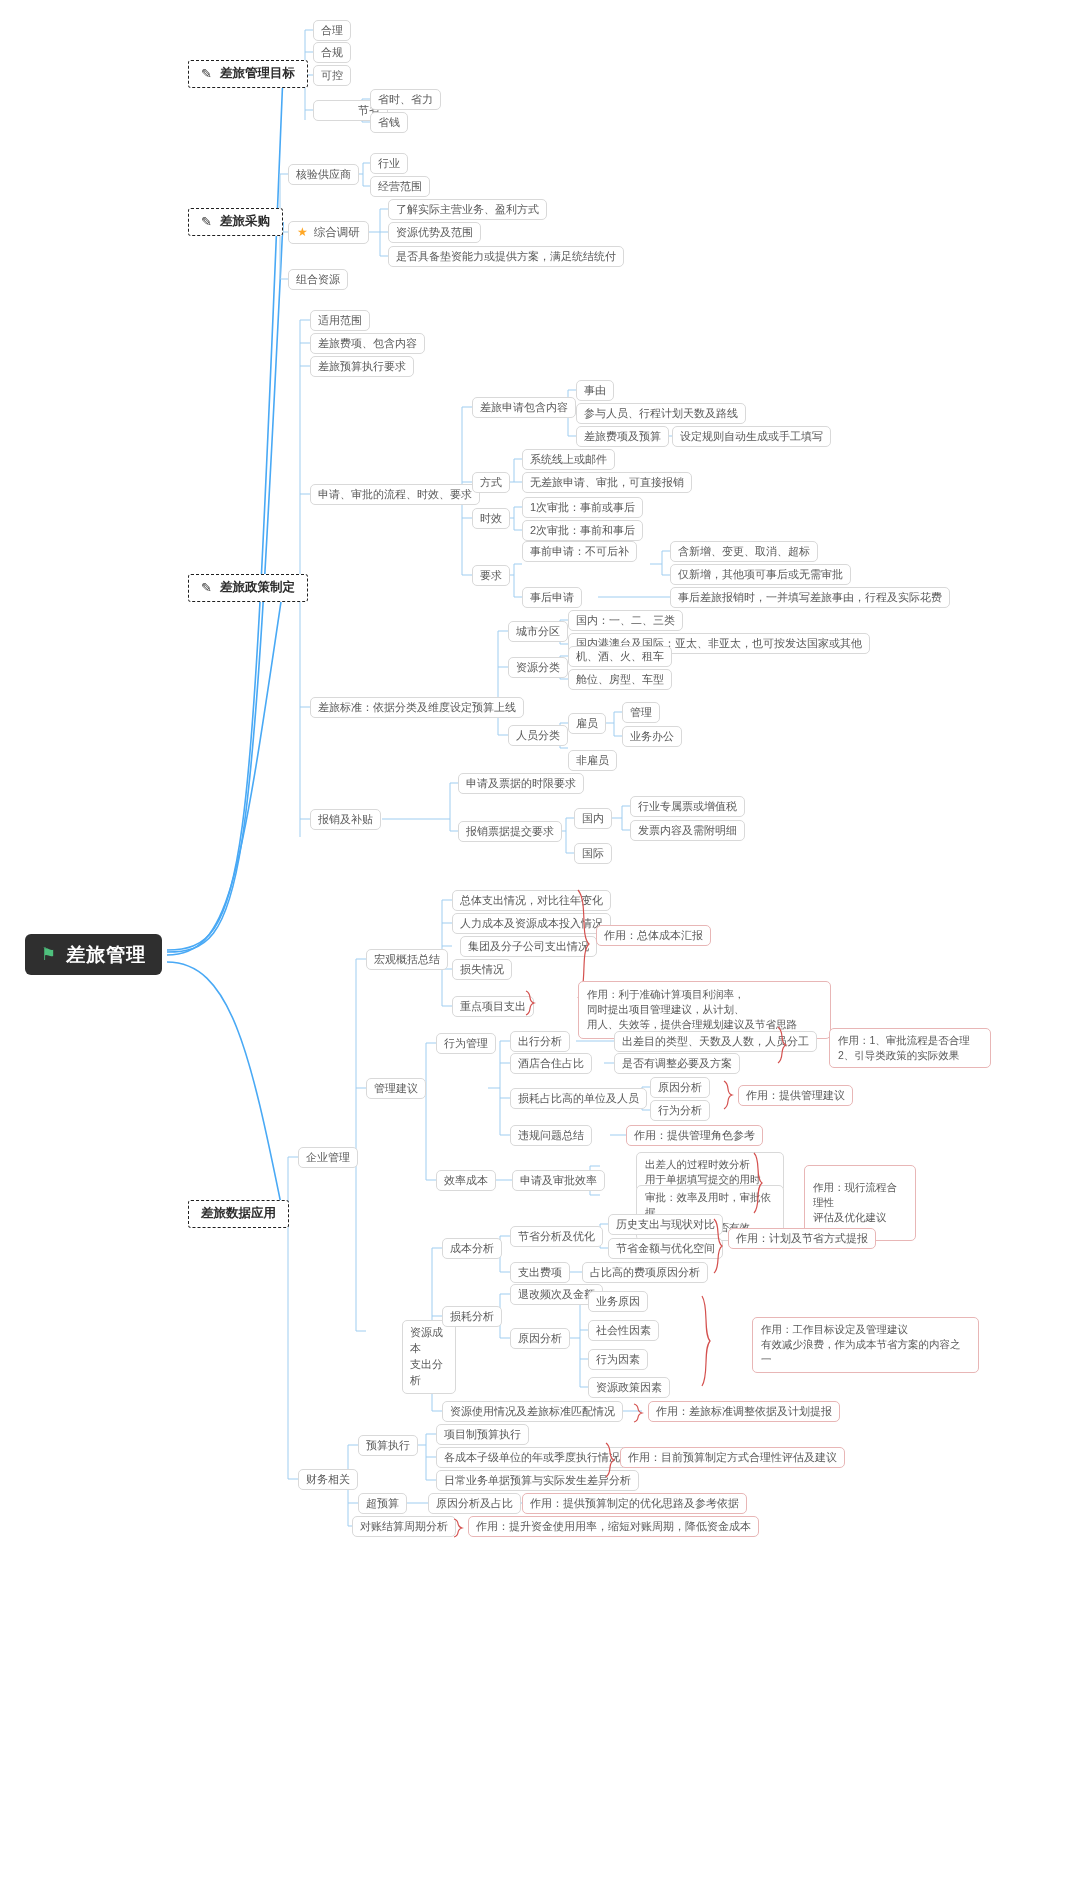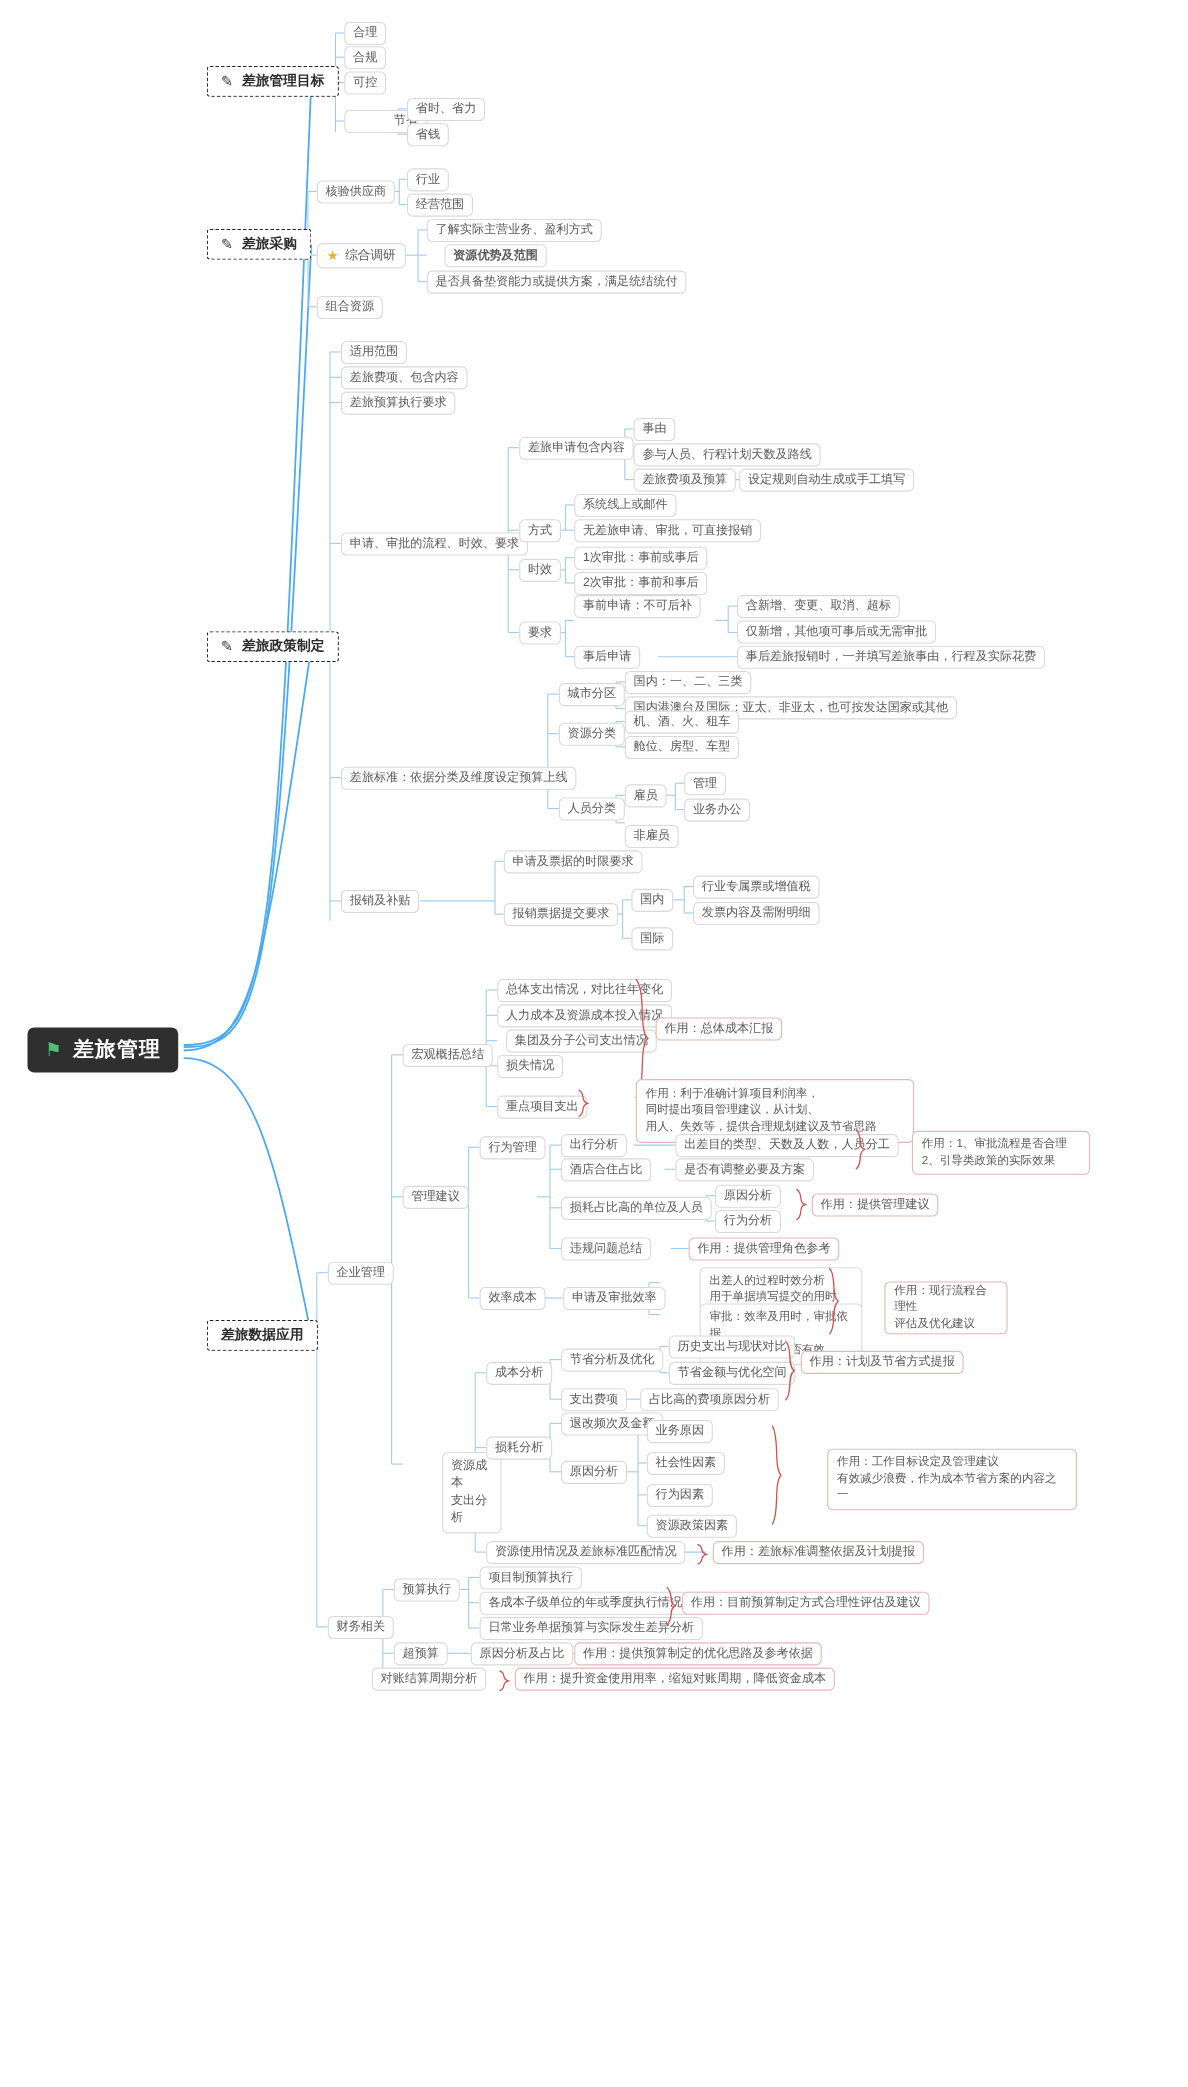--- a/index.html
+++ b/index.html
@@ -304,21 +304,21 @@
   </div>
   <div class="node" style="left:288px;top:164px;">核验供应商</div>
   <div class="node" style="left:370px;top:153px;">行业</div>
   <div class="node" style="left:370px;top:176px;">经营范围</div>
 
   <div class="node l2" style="left:288px;top:221px;">
     <span class="star">★</span>
     <span>综合调研</span>
   </div>
   <div class="node" style="left:388px;top:199px;">了解实际主营业务、盈利方式</div>
-  <div class="node" style="left:404px;top:222px;font-weight:bold;">资源优势及范围</div>
+  <div class="node" style="left:388px;top:222px;">资源优势及范围</div>
   <div class="node" style="left:388px;top:246px;">是否具备垫资能力或提供方案，满足统结统付</div>
   <div class="node" style="left:288px;top:269px;">组合资源</div>
 
   <div class="node l1" style="left:188px;top:574px;">
     <span class="pen">✎</span>
     <span>差旅政策制定</span>
   </div>
   <div class="node" style="left:310px;top:310px;">适用范围</div>
   <div class="node" style="left:310px;top:333px;">差旅费项、包含内容</div>
   <div class="node" style="left:310px;top:356px;">差旅预算执行要求</div>
@@ -434,21 +434,21 @@
   </div>
   <div class="node tall" style="left:600px;top:1185px;width:148px;padding:4px 8px;font-size:10.5px;">
     <span style="white-space:pre-line;display:block;">审批：效率及用时，审批依据
 对应事件评估是否有效</span>
   </div>
   <div class="brace" style="left:752px;top:1152px;">
     <svg width="12" height="62" viewBox="0 0 12 62">
         <path d="M2,1 C9,8 3,26 10,31 C3,36 9,54 2,61" fill="none" stroke="#d4504e" stroke-width="1.2"></path>
       </svg>
   </div>
-  <div class="node note tall" style="left:768px;top:1165px;width:112px;padding:0 8px;font-size:10.5px;">
+  <div class="node note tall" style="left:768px;top:1165px;width:112px;padding:14px 8px;font-size:10.5px;">
     <span style="white-space:pre-line;display:block;">作用：现行流程合理性
 评估及优化建议</span>
   </div>
 
   <div class="node tall" style="left:366px;top:1320px;width:54px;padding:4px 7px;">
     <span style="white-space:pre-line;display:block;">资源成本
 支出分析</span>
   </div>
   <div class="node" style="left:442px;top:1238px;">成本分析</div>
   <div class="node" style="left:510px;top:1226px;">节省分析及优化</div>
@@ -497,21 +497,21 @@
     <svg width="12" height="36" viewBox="0 0 12 36">
         <path d="M2,1 C9,6 3,15 10,18 C3,21 9,30 2,35" fill="none" stroke="#d4504e" stroke-width="1.2"></path>
       </svg>
   </div>
   <div class="node note" style="left:620px;top:1447px;">作用：目前预算制定方式合理性评估及建议</div>
 
   <div class="node" style="left:358px;top:1493px;">超预算</div>
   <div class="node" style="left:428px;top:1493px;">原因分析及占比</div>
   <div class="node note" style="left:522px;top:1493px;">作用：提供预算制定的优化思路及参考依据</div>
 
-  <div class="node" style="left:338px;top:1516px;">对账结算周期分析</div>
+  <div class="node" style="left:352px;top:1516px;">对账结算周期分析</div>
   <div class="brace" style="left:452px;top:1518px;">
     <svg width="12" height="20" viewBox="0 0 12 20">
         <path d="M2,1 C9,3 3,8 10,10 C3,12 9,17 2,19" fill="none" stroke="#d4504e" stroke-width="1.2"></path>
       </svg>
   </div>
   <div class="node note" style="left:468px;top:1516px;">作用：提升资金使用用率，缩短对账周期，降低资金成本</div>
 
 </div>
 
 </body></html>

